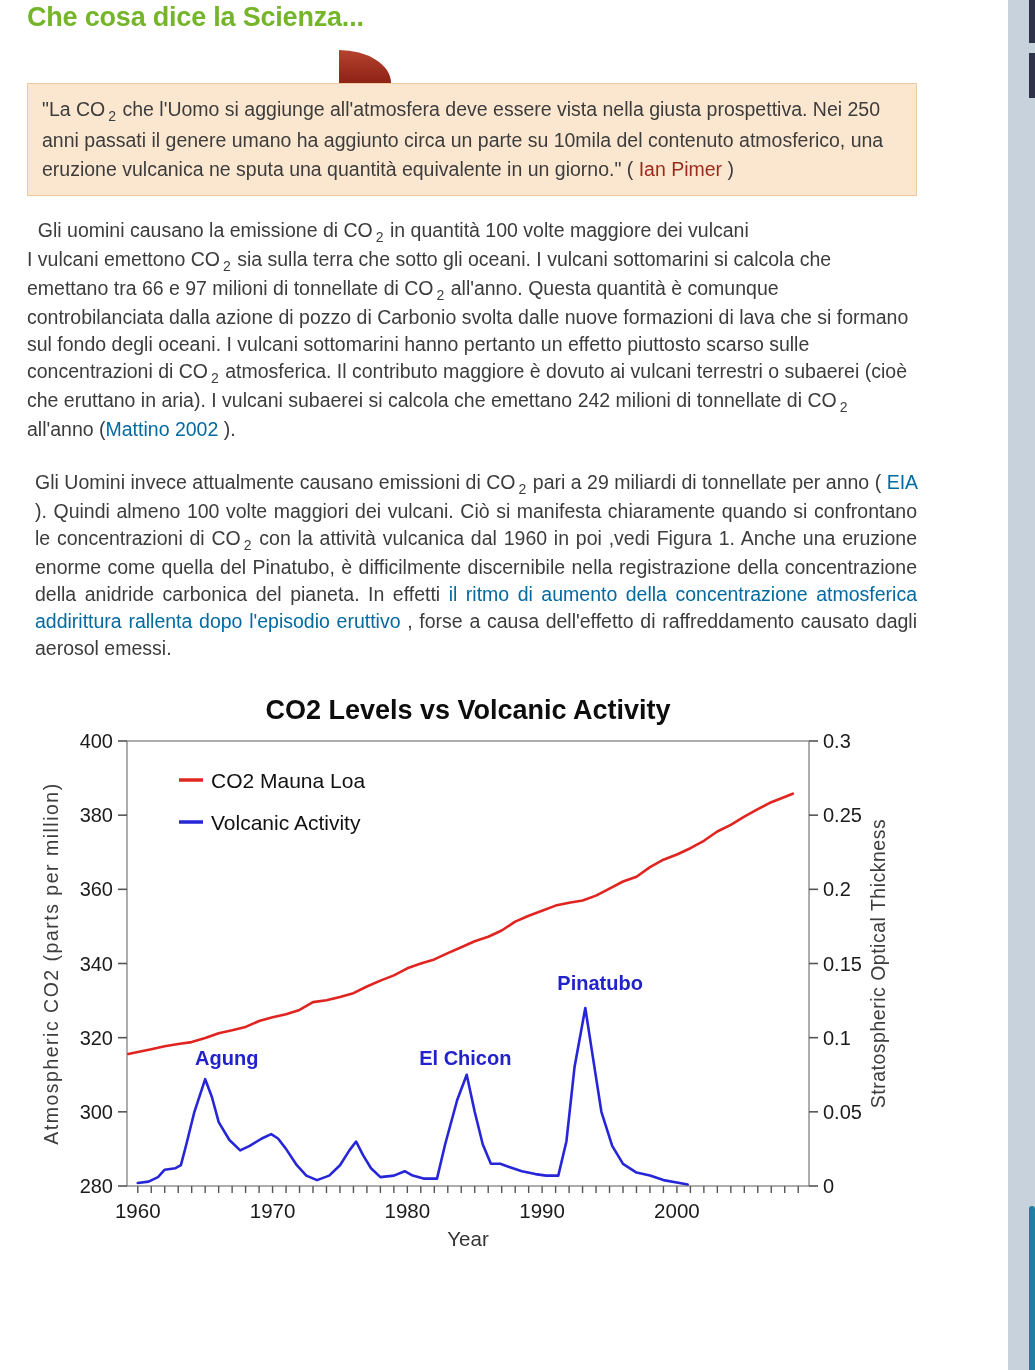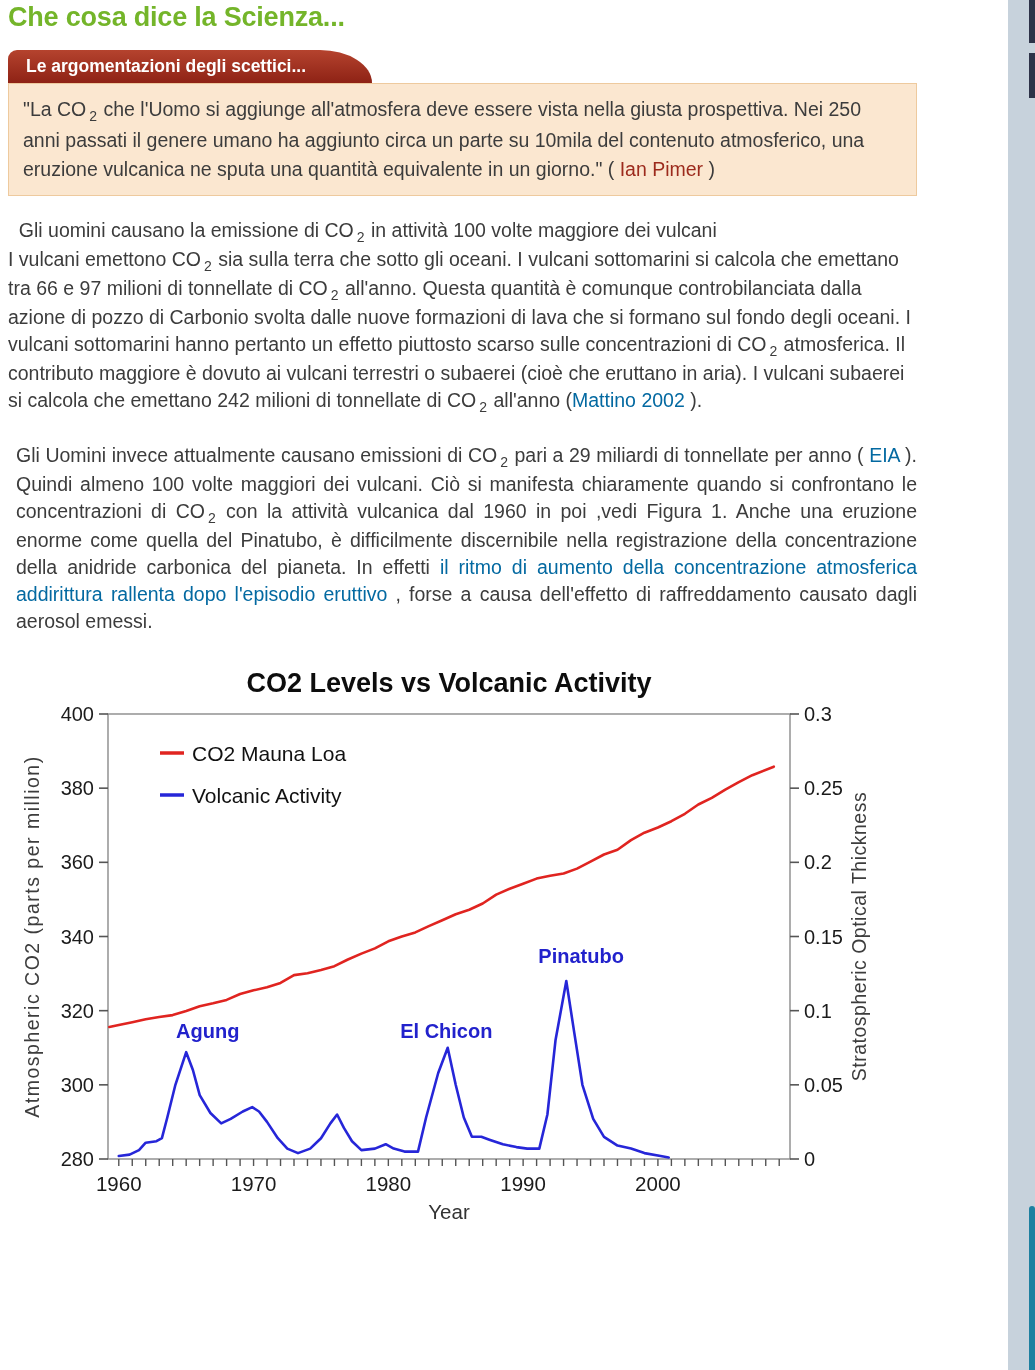--- a/index.html
+++ b/index.html
@@ -1,18 +1,18 @@
 <!DOCTYPE html>
 <html><head>
 <meta charset="utf-8">
 <style>
   html,body{margin:0;padding:0;background:#ffffff;}
   .page{position:relative;width:1035px;height:1370px;background:#ffffff;overflow:hidden;
         font-family:"Liberation Sans",sans-serif;color:#3c3c3c;}
-  .content{position:absolute;left:0;top:0;width:939px;padding:2px 22px 0 8px;box-sizing:border-box;}
+  .content{position:absolute;left:0;top:0;width:939px;padding:2px 22px 0 27px;box-sizing:border-box;}
   .science-header{color:#74b52a;font-size:27px;font-weight:bold;margin:0 0 11px 0;letter-spacing:-0.2px;}
   .green-box{background:#e3efd7;border:1px solid #cfe2bd;padding:13px 15px;font-size:19.5px;line-height:29px;}
   .abbr{border-bottom:2px dotted #6f9fae;cursor:help;}
   .banner-wrap{position:relative;height:33px;margin-top:17px;width:370px;}
   .banner-main{position:absolute;left:0;top:0;height:33px;width:312px;background:linear-gradient(#b5432e,#8e2215);
                border-top-left-radius:9px;color:#ffffff;font-weight:bold;font-size:17.5px;line-height:33px;
                padding-left:18px;box-sizing:border-box;white-space:nowrap;}
   .banner-curve{position:absolute;left:312px;top:0;height:33px;width:52px;background:linear-gradient(#b5432e,#8e2215);
                 border-radius:0 100% 0 0;}
   .peach-box{background:#fbe7d0;border:1px solid #eeca9e;padding:11px 14px;font-size:19.5px;line-height:29px;}
@@ -32,30 +32,29 @@
 </head>
 <body>
 
 <div class="page">
   <div class="content">
 
     <h1 class="science-header">Che cosa dice la Scienza...</h1>
 
 
     <div class="banner-wrap">
-      <div class="banner-main">Le argomentazioni degli scettici...</div>
       <div class="banner-curve"></div>
     </div>
 
     <div class="peach-box">
       <span>"La CO</span><span class="sub">2</span><span> che l'Uomo si aggiunge all'atmosfera deve essere vista nella giusta prospettiva. Nei 250 anni passati il genere umano ha aggiunto circa un parte su 10mila del contenuto atmosferico, una eruzione vulcanica ne sputa una quantità equivalente in un giorno." ( </span><span class="quote-link">Ian Pimer</span><span> )</span>
     </div>
 
     <p class="para p1">
-      <span>&nbsp;&nbsp;Gli uomini causano la emissione di CO</span><span class="sub">2</span><span> in attività 100 volte maggiore dei vulcani</span><br>
+      <span>&nbsp;&nbsp;Gli uomini causano la emissione di CO</span><span class="sub">2</span><span> in quantità 100 volte maggiore dei vulcani</span><br>
       <span>I vulcani emettono CO</span><span class="sub">2</span><span> sia sulla terra che sotto gli oceani. I vulcani sottomarini si calcola che emettano tra 66 e 97 milioni di tonnellate di CO</span><span class="sub">2</span><span> all'anno. Questa quantità è comunque controbilanciata dalla azione di pozzo di Carbonio svolta dalle nuove formazioni di lava che si formano sul fondo degli oceani. I vulcani sottomarini hanno pertanto un effetto piuttosto scarso sulle concentrazioni di CO</span><span class="sub">2</span><span> atmosferica. Il contributo maggiore è dovuto ai vulcani terrestri o subaerei (cioè che eruttano in aria). I vulcani subaerei si calcola che emettano 242 milioni di tonnellate di CO</span><span class="sub">2</span><span> all'anno (</span><span class="blue-link">Mattino 2002</span><span> ).</span>
     </p>
 
     <p class="para p2">
       <span>Gli Uomini invece attualmente causano emissioni di CO</span><span class="sub">2</span><span> pari a 29 miliardi di tonnellate per anno ( </span><span class="blue-link">EIA</span><span> ). Quindi almeno 100 volte maggiori dei vulcani. Ciò si manifesta chiaramente quando si confrontano le concentrazioni di CO</span><span class="sub">2</span><span> con la attività vulcanica dal 1960 in poi ,vedi Figura 1. Anche una eruzione enorme come quella del Pinatubo, è difficilmente discernibile nella registrazione della concentrazione della anidride carbonica del pianeta. In effetti </span><span class="blue-link">il ritmo di aumento della concentrazione atmosferica addirittura rallenta dopo l'episodio eruttivo</span><span> , forse a causa dell'effetto di raffreddamento causato dagli aerosol emessi.</span>
     </p>
 
     <div class="chart">
       <svg id="chart-svg" width="1008" height="578" viewBox="0 0 1008 578">
           <rect x="100" y="55" width="682" height="445" fill="none" stroke="#8a8a8a" stroke-width="1.4"></rect>

